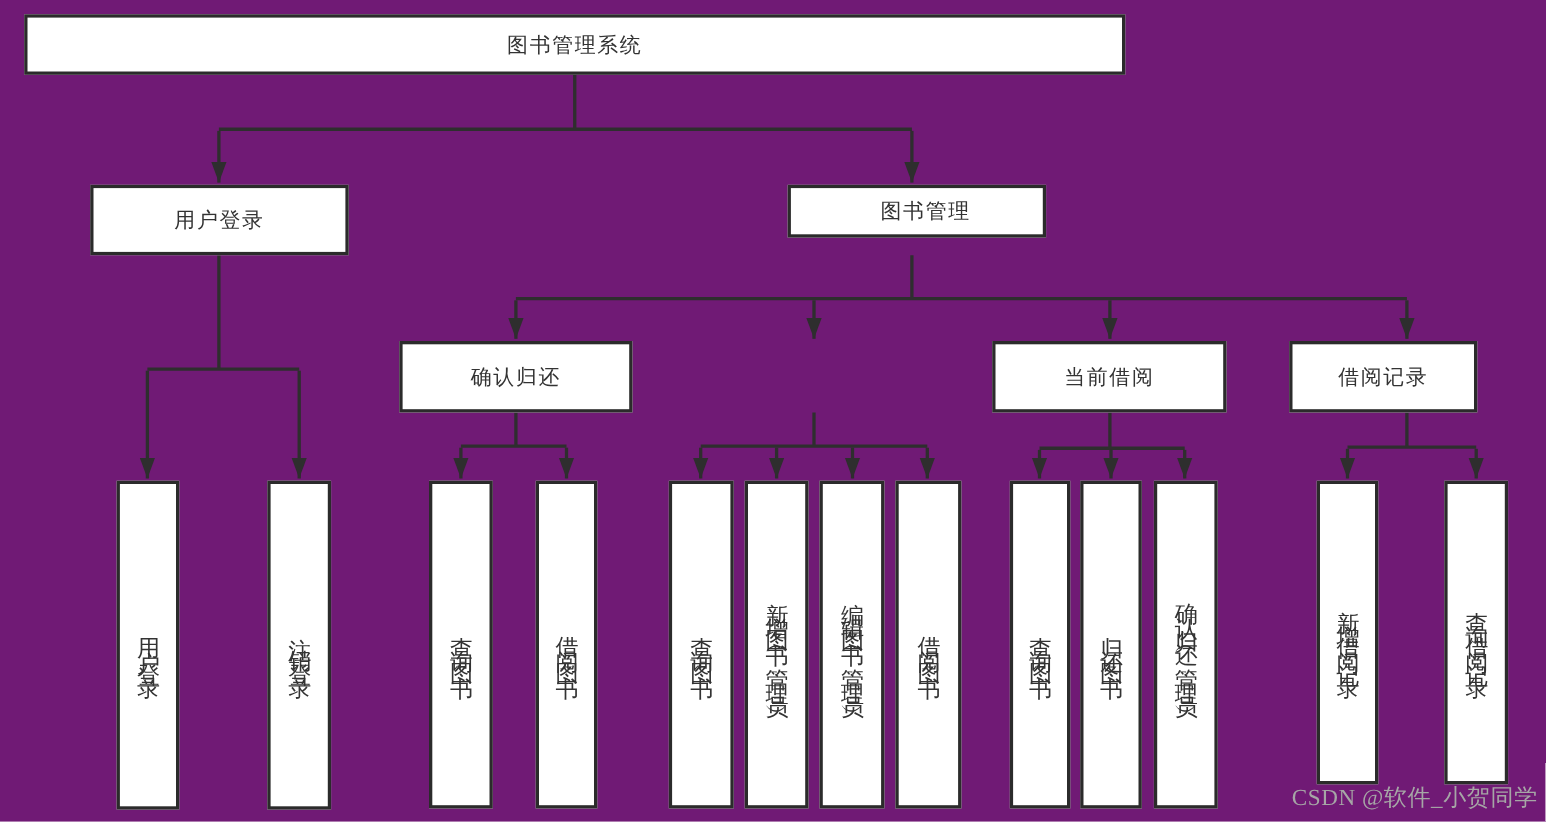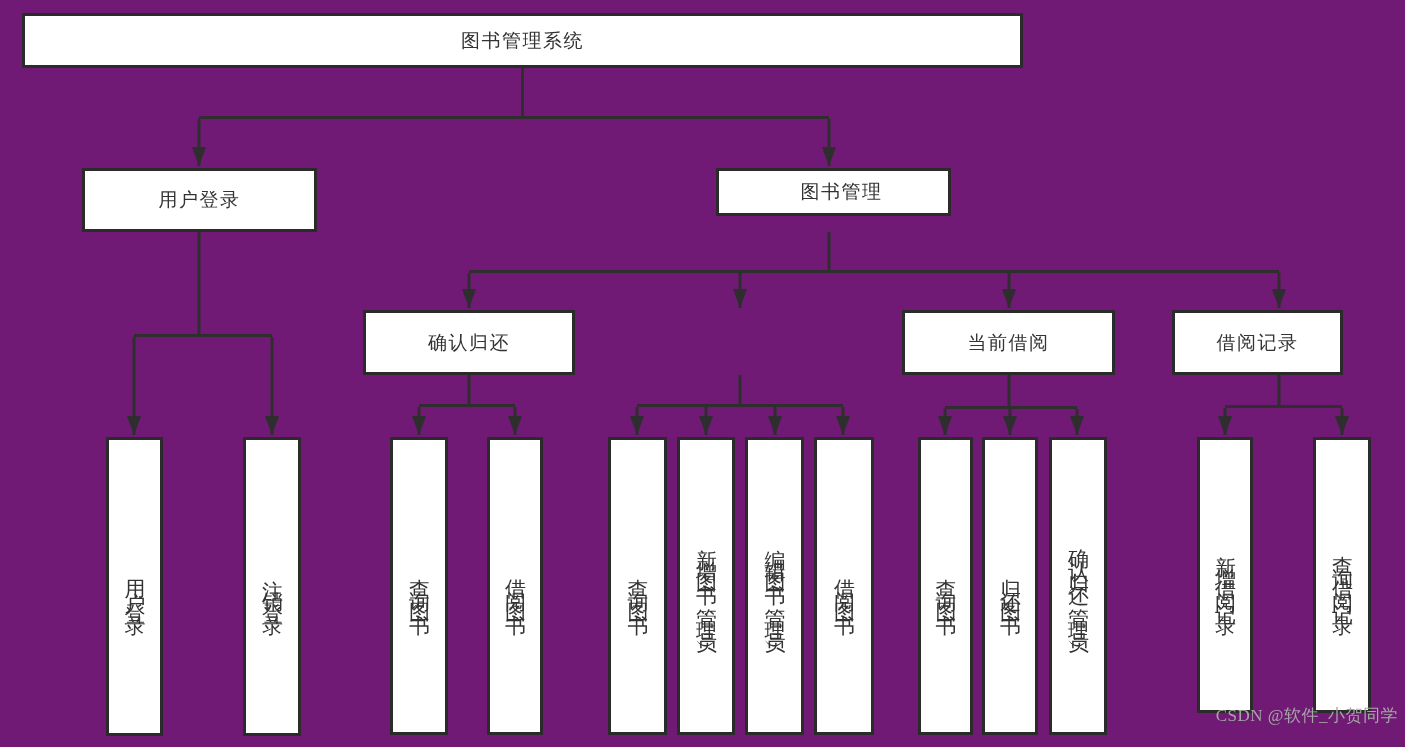--- a/index.html
+++ b/index.html
@@ -13,22 +13,22 @@
     border:3px solid #2b2b2b;display:flex;align-items:center;justify-content:center;
     color:#333333;
   }
   .node{font-size:19px;letter-spacing:1.5px;}
   .vtext{
     writing-mode:vertical-rl;text-orientation:mixed;
     font-size:21px;letter-spacing:12px;line-height:1;color:#333333;
     white-space:nowrap;
   }
   .watermark{
-    position:absolute;right:7px;bottom:20px;color:#a6a6a6;
-    font-size:17px;letter-spacing:0.5px;
+    position:absolute;right:7px;bottom:8px;color:#a6a6a6;
+    font-size:21px;letter-spacing:0.5px;
   }
 </style>
 </head>
 <body>
 
 <div class="canvas">
 
   <svg class="lines" viewBox="0 0 1405 747" xmlns="http://www.w3.org/2000/svg">
     <defs>
       <marker id="arw" markerUnits="userSpaceOnUse" markerWidth="22" markerHeight="18" refX="19" refY="8" orient="auto">

